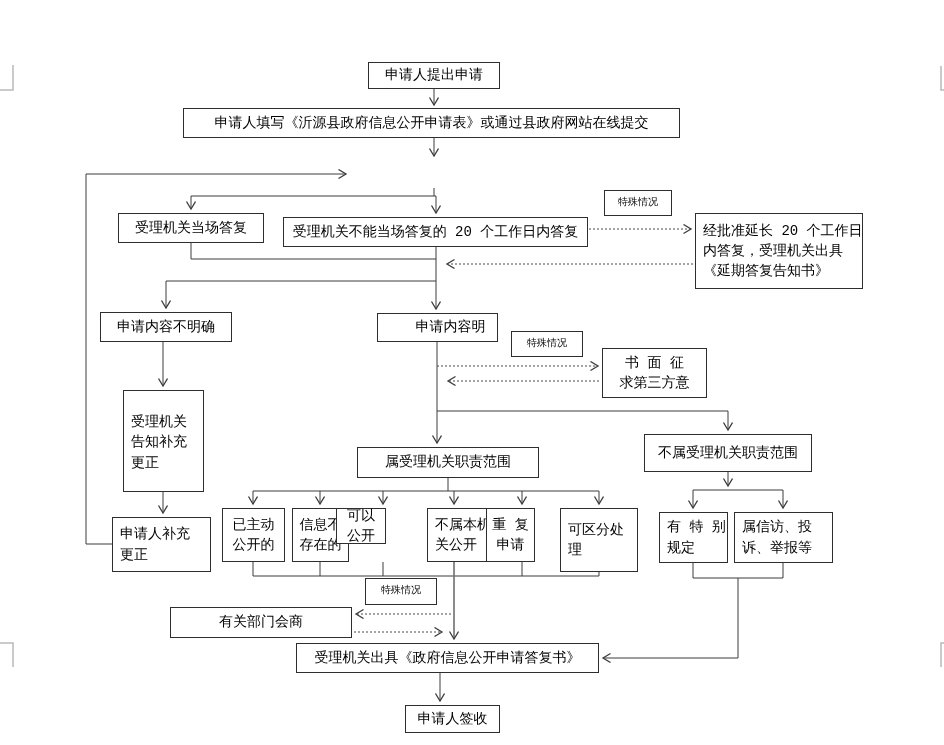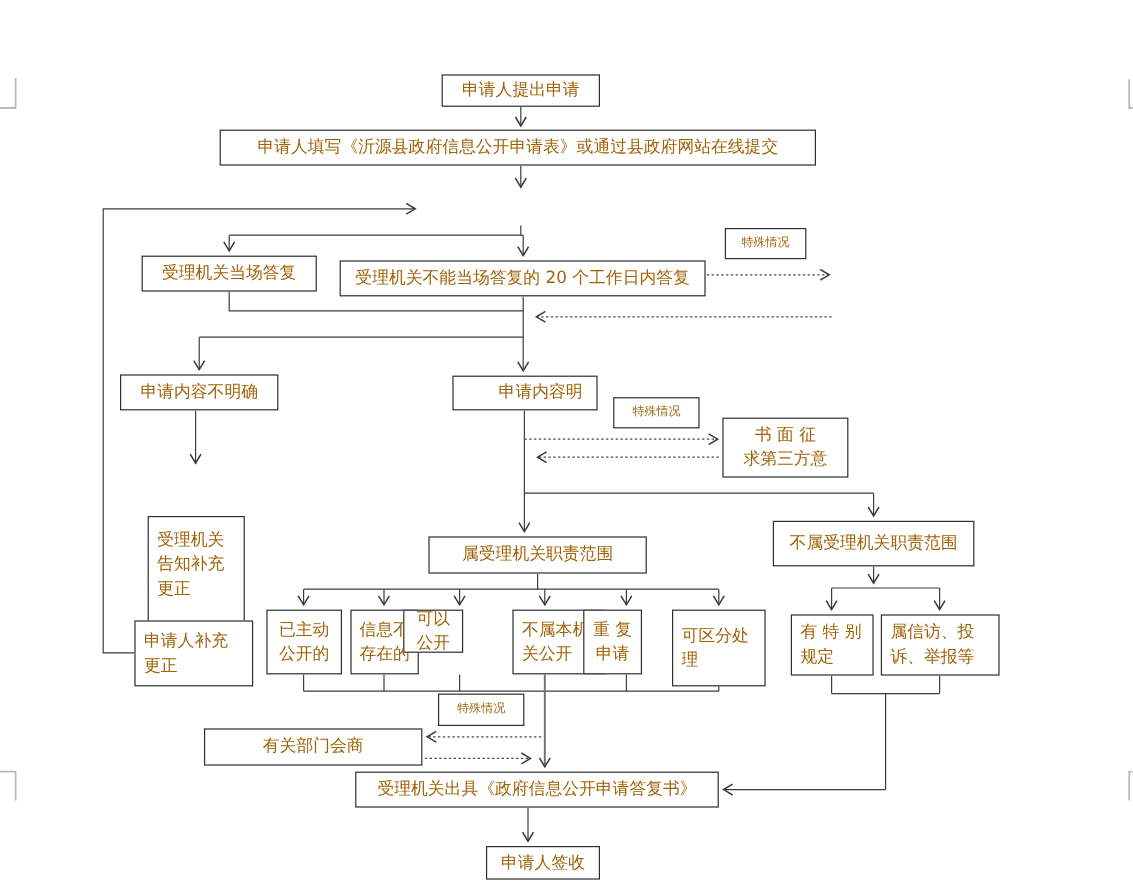--- a/index.html
+++ b/index.html
@@ -1,28 +1,28 @@
 <!DOCTYPE html>
 <html><head>
 <meta charset="utf-8">
 <style>
   html,body{margin:0;padding:0;background:#ffffff;}
   body{font-family:"DejaVu Sans",sans-serif;}
   .stage{position:relative;width:944px;height:745px;background:#fff;overflow:hidden;}
   svg.wires{position:absolute;left:0;top:0;z-index:0;}
   .node{
     position:absolute;box-sizing:border-box;z-index:1;
-    border:1px solid #2e2e2e;background:#fff;color:#a16207;
+    border:1px solid #2e2e2e;background:#fff;color:#000000;
     display:flex;align-items:center;justify-content:center;
-    text-align:center;font-size:14px;line-height:1.45;
+    text-align:center;font-size:14px;line-height:1.45;font-family:Liberation Mono, monospace;
   }
   .node.sm{font-size:10px;}
   .node.col{flex-direction:column;}
   .node.leftal{align-items:flex-start;justify-content:center;text-align:left;padding-left:7px;padding-right:4px;}
-  .node.topal{justify-content:flex-start;padding-top:9px;margin-top:40px;}
+  .node.topal{justify-content:flex-start;padding-top:21px;}
   .ln{display:block;white-space:pre;}
 </style>
 </head>
 <body>
 
 <div class="stage">
 
   <svg class="wires" width="944" height="745" viewBox="0 0 944 745">
     <defs>
       <marker id="arr" viewBox="0 0 12 12" refX="8.5" refY="5" markerWidth="12" markerHeight="12" orient="auto-start-reverse" markerUnits="userSpaceOnUse">
@@ -99,20 +99,25 @@
 
   <div class="node" style="left:183px;top:108px;width:497px;height:30px;">申请人填写《沂源县政府信息公开申请表》或通过县政府网站在线提交</div>
 
 
   <div class="node" style="left:118px;top:213px;width:146px;height:30px;">受理机关当场答复</div>
 
   <div class="node" style="left:283px;top:217px;width:305px;height:30px;">受理机关不能当场答复的 20 个工作日内答复</div>
 
   <div class="node sm" style="left:604px;top:190px;width:68px;height:26px;">特殊情况</div>
 
+  <div class="node col leftal" style="left:695px;top:213px;width:168px;height:76px;">
+    <span class="ln">经批准延长 20 个工作日</span>
+    <span class="ln">内答复，受理机关出具</span>
+    <span class="ln">《延期答复告知书》</span>
+  </div>
 
   <div class="node" style="left:100px;top:312px;width:132px;height:30px;">申请内容不明确</div>
 
   <div class="node" style="left:377px;top:313px;width:121px;height:29px;padding-left:26px;">申请内容明</div>
 
   <div class="node sm" style="left:511px;top:331px;width:72px;height:26px;">特殊情况</div>
 
   <div class="node col" style="left:602px;top:348px;width:105px;height:50px;">
     <span class="ln">书 面 征</span>
     <span class="ln">求第三方意</span>

